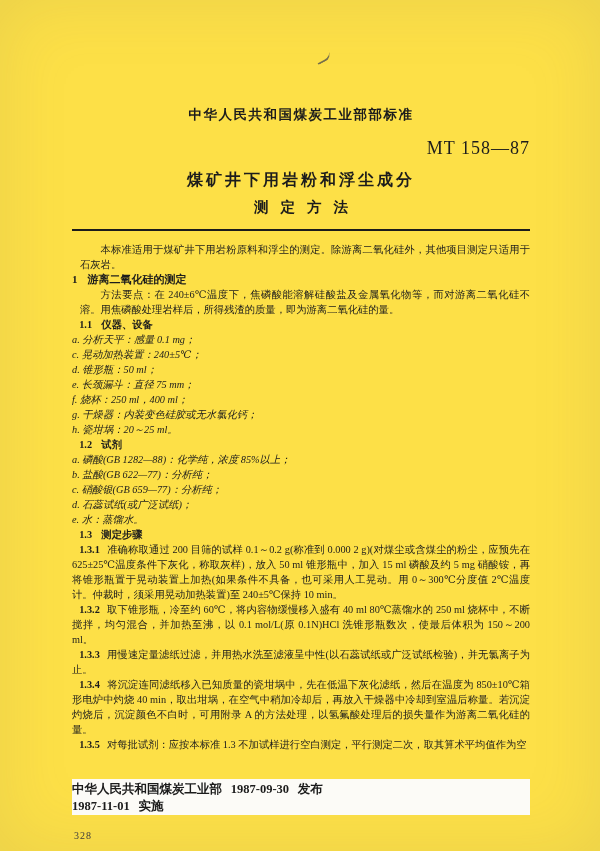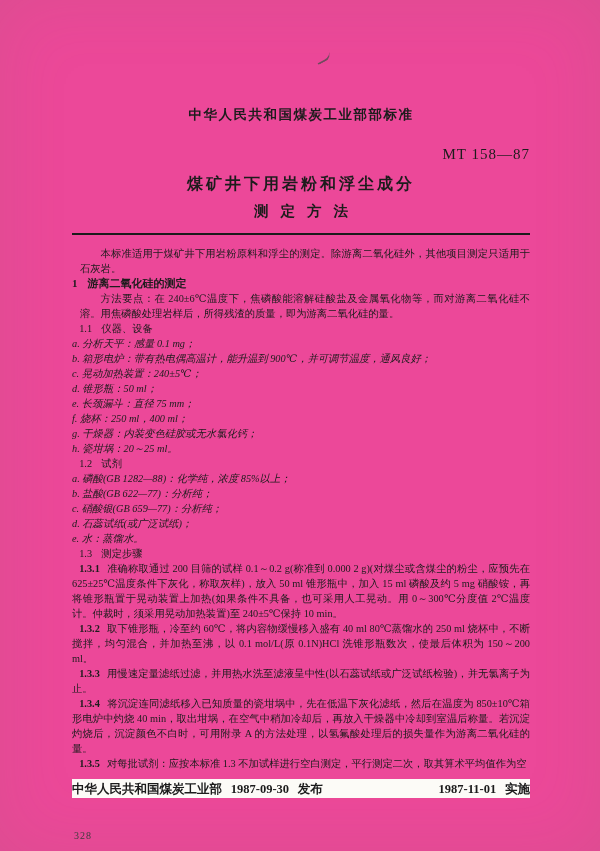--- a/index.html
+++ b/index.html
@@ -5,68 +5,68 @@
   * { margin: 0; padding: 0; box-sizing: border-box; }
   html, body { background: #ffffff; }
   body {
     width: 600px; height: 851px;
     font-family: "Liberation Serif", "DejaVu Serif", serif;
     color: #1c1c1c;
   }
   .page {
     position: relative;
     width: 600px; height: 851px;
-    background: #ec4899;
+    background: #fde047;
     overflow: hidden;
     box-shadow: inset 0 0 70px rgba(120,112,95,0.14);
   }
   .artifact {
     position: absolute; left: 315px; top: 52px;
     width: 16px; height: 10px;
     border-bottom: 2px solid #4c4c4c;
     border-radius: 0 0 8px 2px;
     transform: rotate(-28deg);
     opacity: .75;
   }
   .content { position: absolute; left: 72px; top: 106px; width: 458px; }
   .org-line {
     text-align: center; font-size: 13.5px; font-weight: bold;
     letter-spacing: 1.5px;
   }
   .std-no {
-    text-align: right; font-size: 15px; letter-spacing: 1px;
-    margin-top: 22px;
+    text-align: right; font-size: 18px; letter-spacing: 1px;
+    margin-top: 14px;
   }
   .title-1 {
     text-align: center; font-size: 16px; font-weight: bold;
     letter-spacing: 3px; margin-top: 11px;
   }
   .title-2 {
     text-align: center; font-size: 14.5px; font-weight: bold;
     letter-spacing: 12px; text-indent: 12px; margin-top: 7px;
   }
   .rule { height: 2px; background: #1b1b1b; margin-top: 12px; }
   .doc-body {
     margin-top: 11px;
     font-size: 10.3px; line-height: 15px;
     text-align: justify;
   }
   .doc-body p { margin: 0; }
   .para.indent { text-indent: 2em; margin-left: 8px; }
   .h-sec { font-weight: bold; font-size: 11px; margin: 6px 0 4px; }
-  .h-sub { font-weight: normal; margin: 2px 0; text-indent: 0.7em; }
+  .h-sub { font-weight: bold; margin: 2px 0; text-indent: 0.7em; }
   .h-num { margin-right: 0.9em; }
   .item { margin-left: 2.3em; font-style: italic; }
   .clause { text-indent: 0.7em; }
   .c-no { font-weight: bold; margin-right: 0.7em; }
   .footer {
     position: absolute; left: 72px; top: 779px; width: 458px;
     display: flex; justify-content: space-between; align-items: baseline;
     font-weight: bold; font-size: 12.5px;
-    background: #fcfbf7; padding-top: 2px;
+    background: #fcfbf7; padding-top: 2px; flex-direction: column;
   }
   .f-left span + span, .f-right span + span { margin-left: 0.45em; }
   .page-no {
     position: absolute; left: 74px; top: 830px;
     font-size: 10px; color: #3c3c3c; letter-spacing: 1px;
   }
 </style>
 </head>
 <body>
 
@@ -86,21 +86,20 @@
 
       <p class="para indent">本标准适用于煤矿井下用岩粉原料和浮尘的测定。除游离二氧化硅外，其他项目测定只适用于石灰岩。</p>
 
       <p class="h-sec"><span class="h-num">1</span><span>游离二氧化硅的测定</span></p>
 
       <p class="para indent">方法要点：在 240±6℃温度下，焦磷酸能溶解硅酸盐及金属氧化物等，而对游离二氧化硅不溶。用焦磷酸处理岩样后，所得残渣的质量，即为游离二氧化硅的量。</p>
 
       <p class="h-sub"><span class="h-num">1.1</span><span>仪器、设备</span></p>
 
       <p class="item">a. 分析天平：感量 0.1 mg；</p>
-      <p class="item">b. 箱形电炉：带有热电偶高温计，能升温到 900℃，并可调节温度，通风良好；</p>
       <p class="item">c. 晃动加热装置：240±5℃；</p>
       <p class="item">d. 锥形瓶：50 ml；</p>
       <p class="item">e. 长颈漏斗：直径 75 mm；</p>
       <p class="item">f. 烧杯：250 ml，400 ml；</p>
       <p class="item">g. 干燥器：内装变色硅胶或无水氯化钙；</p>
       <p class="item">h. 瓷坩埚：20～25 ml。</p>
 
       <p class="h-sub"><span class="h-num">1.2</span><span>试剂</span></p>
 
       <p class="item">a. 磷酸(GB 1282—88)：化学纯，浓度 85%以上；</p>

